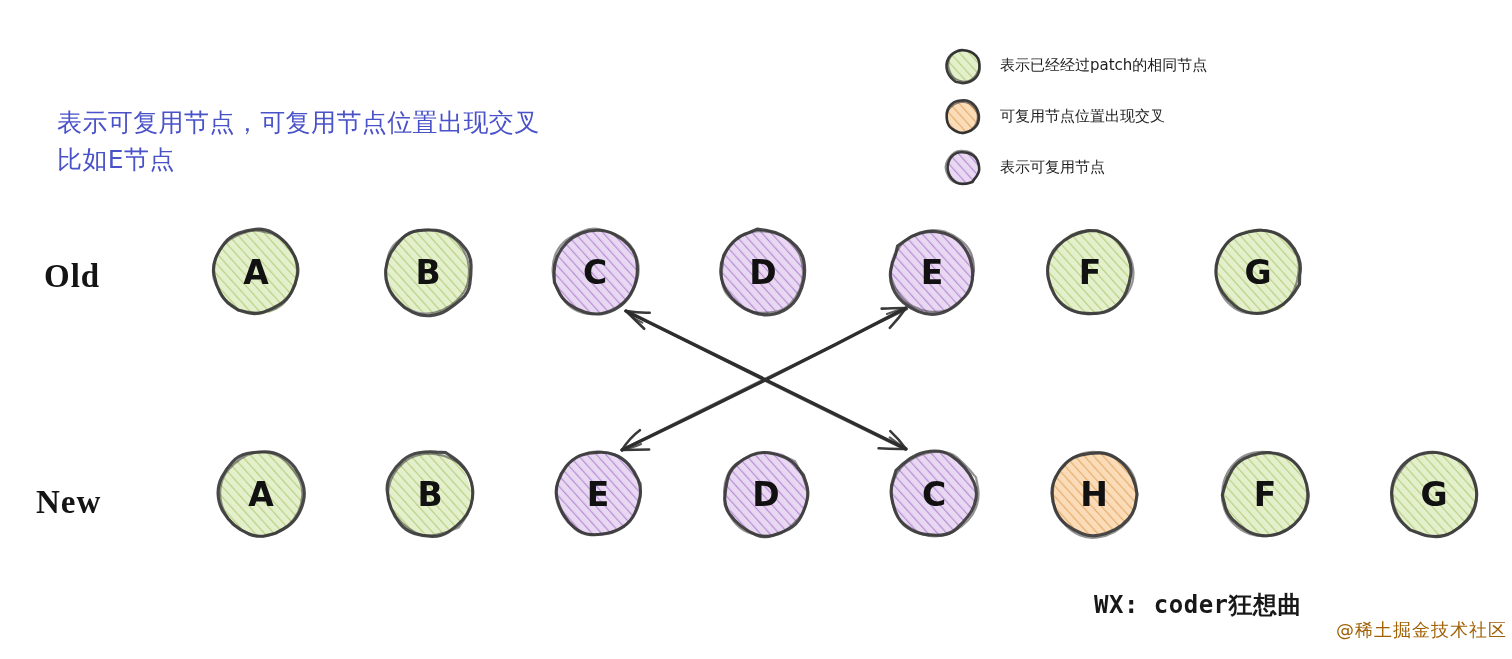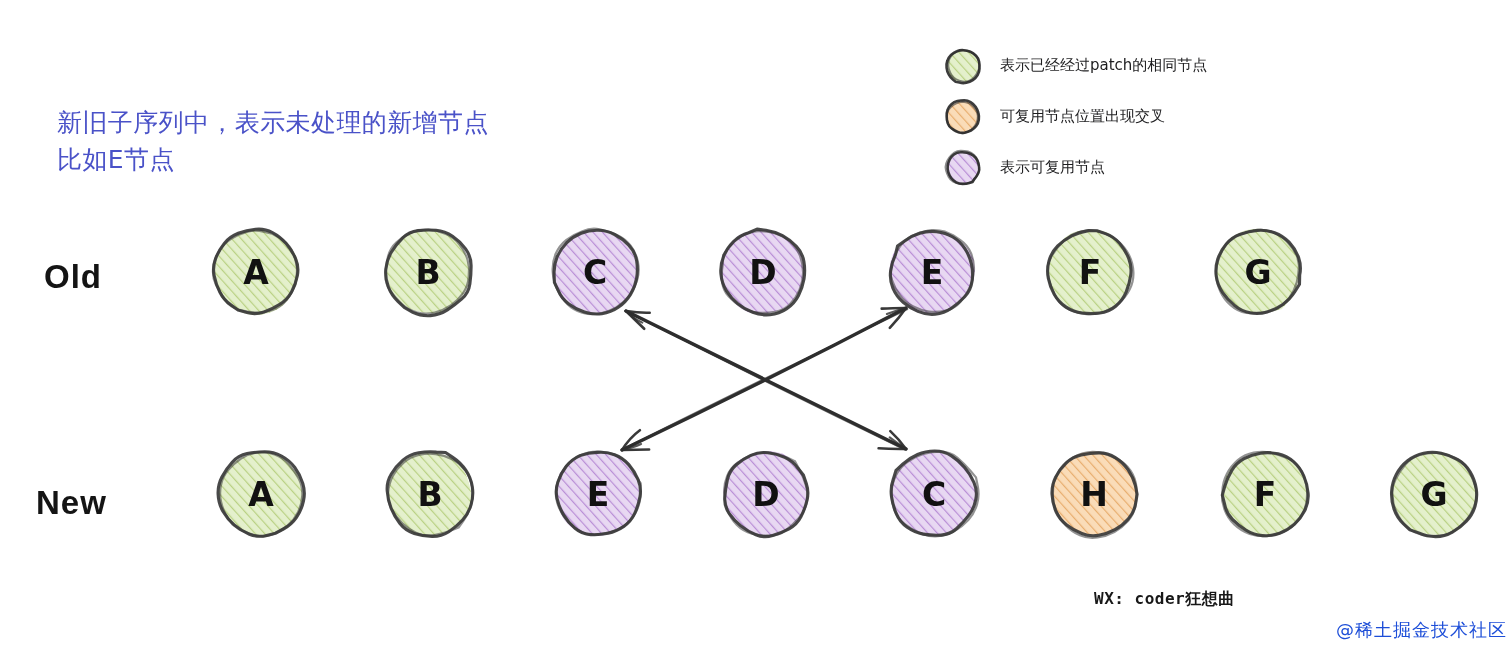--- a/index.html
+++ b/index.html
@@ -54,21 +54,21 @@
     font-size: 15px;
     color: #1d1d1f;
     font-family: "DejaVu Sans", "Liberation Sans", sans-serif;
     white-space: nowrap;
     font-weight: 500;
   }
 
   
   .row-label {
     position: absolute;
-    font-family: Liberation Sans, sans-serif;
+    font-family: Liberation Serif, serif;
     font-size: 33px;
     font-weight: 700;
     color: #141414;
     letter-spacing: 1px;
   }
   #label-old { left: 44px; top: 258px; }
   #label-new { left: 36px; top: 484px; }
 
   
   .node {
@@ -90,49 +90,49 @@
     color: #111111;
     pointer-events: none;
   }
 
   
   #wx-credit {
     position: absolute;
     left: 1094px;
     top: 589px;
     font-family: "DejaVu Sans Mono", "Liberation Mono", monospace;
-    font-size: 16px;
+    font-size: 24px;
     font-weight: 700;
     color: #181818;
     letter-spacing: 0.5px;
   }
   #watermark {
     position: absolute;
     left: 1336px;
     top: 618px;
     font-family: "DejaVu Sans", "Liberation Sans", sans-serif;
     font-size: 18px;
-    color: #1d4ed8;
+    color: #a16207;
     letter-spacing: 1px;
   }
 
   #arrow-layer {
     position: absolute;
     left: 0; top: 0;
     width: 1512px;
     height: 659px;
     pointer-events: none;
   }
 </style>
 </head>
 <body>
 
 <div id="canvas">
 
-  <div id="annotation">新旧子序列中，表示未处理的新增节点
+  <div id="annotation">表示可复用节点，可复用节点位置出现交叉
 比如E节点</div>
 
   <div id="legend">
       <div class="legend-row">
         <div class="legend-swatch">
           <svg width="38" height="38" viewBox="0 0 38 38" style="display: block; overflow: visible;">
             <defs>
               <pattern id="hatch0" width="7" height="7" patternUnits="userSpaceOnUse" patternTransform="rotate(-42)">
                 <rect width="7" height="7" fill="#e4f0cc"></rect>
                 <line x1="0" y1="0" x2="0" y2="7" stroke="#b9d183" stroke-width="2.4"></line>

